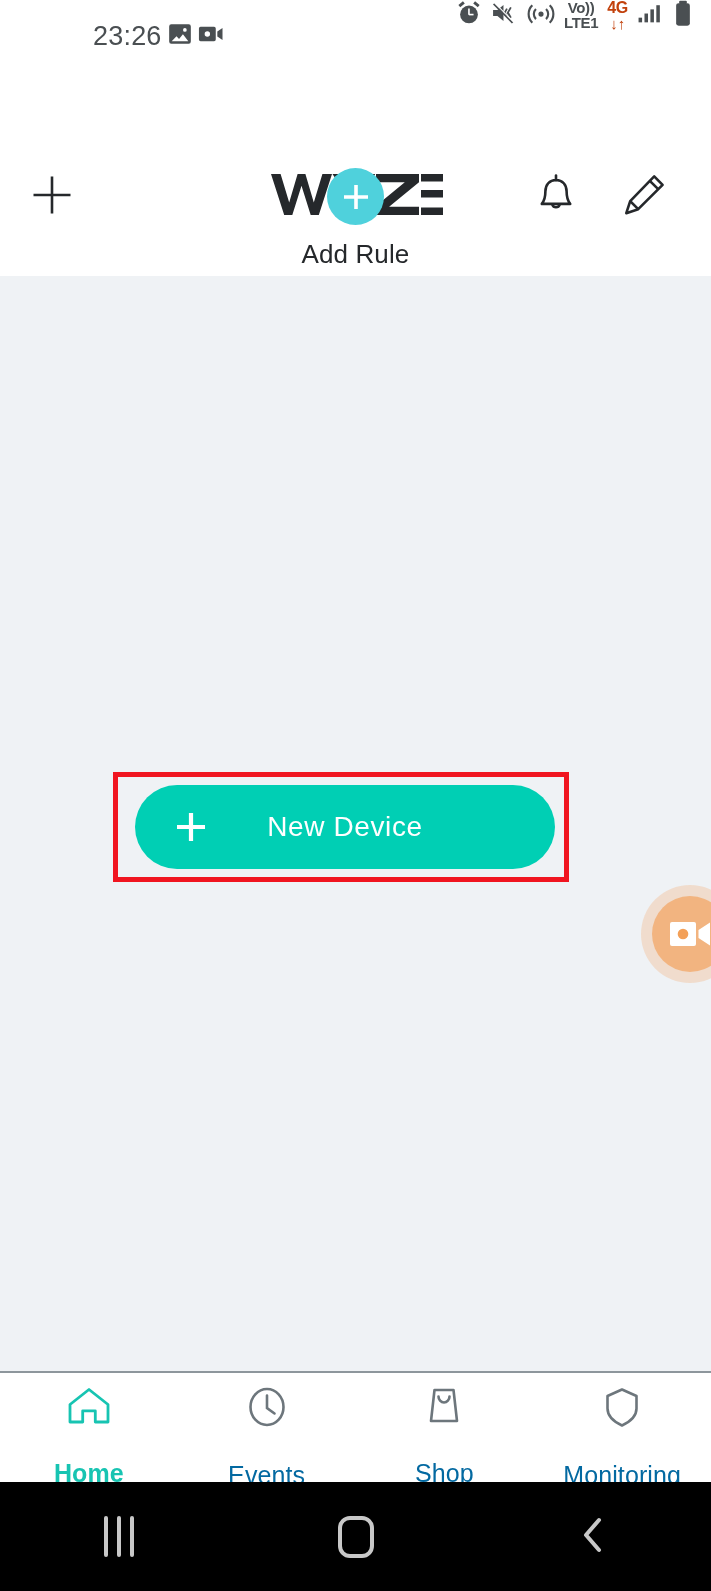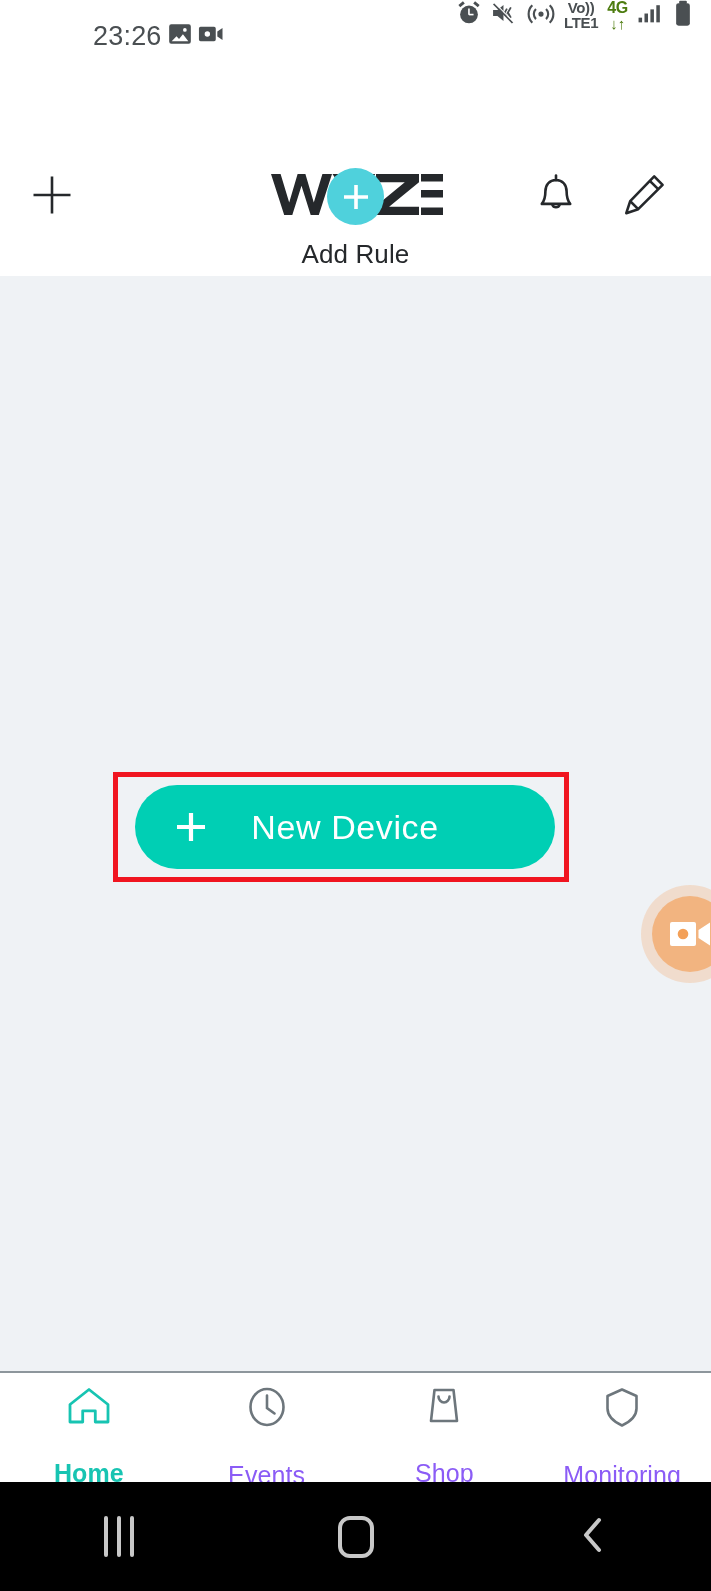--- a/index.html
+++ b/index.html
@@ -64,21 +64,21 @@
     color: #4a4f52;
     line-height: 1.0;
   }
   .volte-stack .l1 { font-size: 15px; font-weight: 700; letter-spacing: -0.3px; }
   .volte-stack .l2 { font-size: 15px; font-weight: 700; letter-spacing: -0.3px; }
   .fourg-stack {
     display: flex;
     flex-direction: column;
     align-items: center;
     justify-content: center;
-    color: #4d7c0f;
+    color: #c2410c;
     line-height: 1.0;
   }
   .fourg-stack .l1 { font-size: 16px; font-weight: 700; letter-spacing: -0.3px; }
   .fourg-stack .l2 { font-size: 15px; font-weight: 700; }
 
   
   .appheader {
     position: absolute;
     top: 72px; left: 0;
     width: 711px;
@@ -178,21 +178,21 @@
     position: absolute;
     left: 38px;
     top: 50%;
     transform: translateY(-50%);
     width: 36px;
     height: 36px;
   }
   .nd-label {
     width: 100%;
     text-align: center;
-    font-size: 34px;
+    font-size: 28px;
     color: #ffffff;
     letter-spacing: 0.6px;
   }
 
   
   .rec-bubble {
     position: absolute;
     left: 641px;
     top: 609px;
     width: 98px;
@@ -237,21 +237,21 @@
   }
   .tab-icon {
     height: 46px;
     display: flex;
     align-items: center;
     justify-content: center;
   }
   .tab-label {
     margin-top: 7px;
     font-size: 25px;
-    color: #8b5cf6;
+    color: #0369a1;
     letter-spacing: 0.1px;
   }
   .tab.active .tab-label {
     color: #17c4b2;
     font-weight: 700;
   }
 
   
   .navbar {
     position: absolute;

